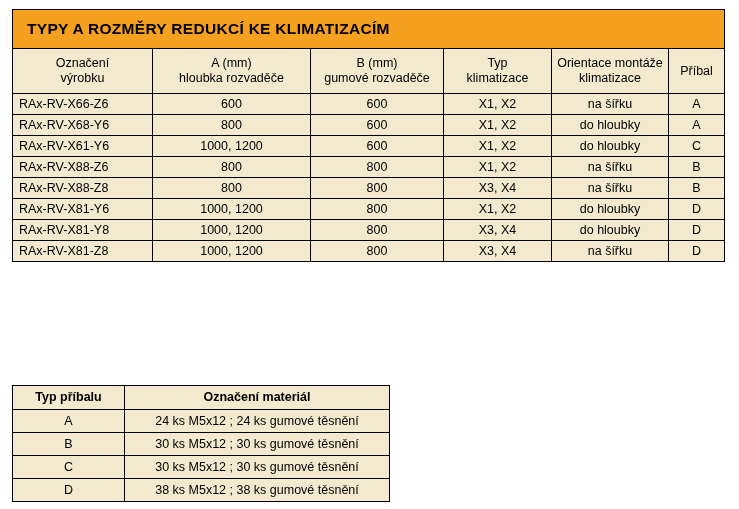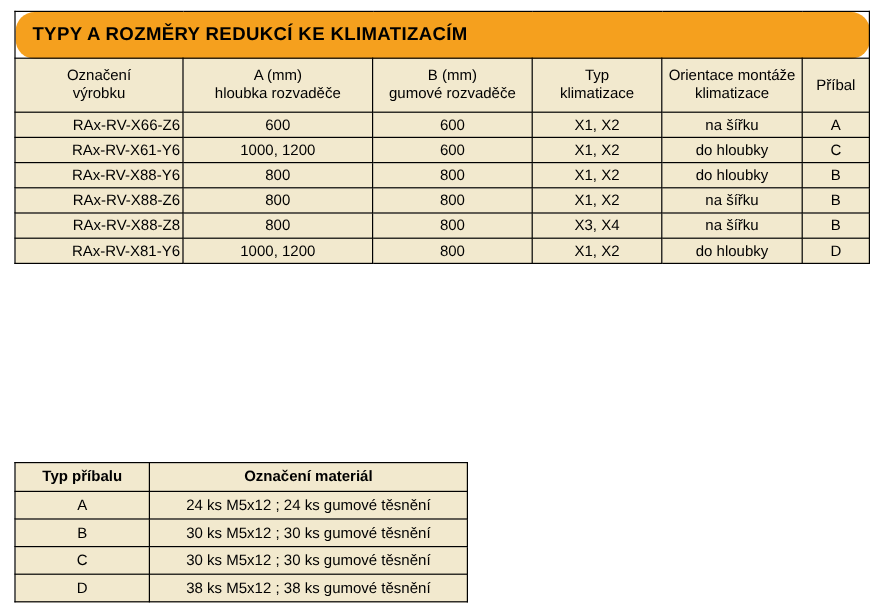--- a/index.html
+++ b/index.html
@@ -42,21 +42,20 @@
 
   .title-cell {
     background: #F5A01E;
     color: #000000;
     font-size: 15.5px;
     font-weight: bold;
     text-align: left;
     padding: 6px 0 6px 14px !important;
     letter-spacing: 0.3px;
     height: 26px;
-    border-radius: 16px;
   }
 
   .hdr-cell {
     background: #F2E9CE;
     font-size: 12.5px;
     font-weight: normal;
     text-align: center;
     line-height: 15px;
     padding: 5px 2px !important;
     height: 34px;
@@ -67,21 +66,21 @@
   .data-cell {
     background: #F2E9CE;
     font-size: 12.5px;
     text-align: center;
     height: 20px;
     line-height: 19px;
     padding: 0 2px !important;
     white-space: nowrap;
   }
   .data-cell.left {
-    text-align: right;
+    text-align: left;
     padding-left: 6px !important;
   }
 
   
   .legend-wrap {
     position: absolute;
     left: 12px;
     top: 385px;
     width: 377px;
   }
@@ -155,57 +154,73 @@
       <tbody>
         <tr>
           <td class="data-cell left">RAx-RV-X66-Z6</td>
           <td class="data-cell">600</td>
           <td class="data-cell">600</td>
           <td class="data-cell">X1, X2</td>
           <td class="data-cell">na šířku</td>
           <td class="data-cell">A</td>
         </tr>
         <tr>
+          <td class="data-cell left">RAx-RV-X68-Y6</td>
+          <td class="data-cell">800</td>
+          <td class="data-cell">600</td>
+          <td class="data-cell">X1, X2</td>
+          <td class="data-cell">do hloubky</td>
+          <td class="data-cell">A</td>
+        </tr>
+        <tr>
           <td class="data-cell left">RAx-RV-X61-Y6</td>
           <td class="data-cell">1000, 1200</td>
           <td class="data-cell">600</td>
           <td class="data-cell">X1, X2</td>
           <td class="data-cell">do hloubky</td>
           <td class="data-cell">C</td>
         </tr>
         <tr>
-          <td class="data-cell left">RAx-RV-X88-Y6</td>
-          <td class="data-cell">800</td>
-          <td class="data-cell">800</td>
-          <td class="data-cell">X1, X2</td>
-          <td class="data-cell">do hloubky</td>
+          <td class="data-cell left">RAx-RV-X88-Z6</td>
+          <td class="data-cell">800</td>
+          <td class="data-cell">800</td>
+          <td class="data-cell">X1, X2</td>
+          <td class="data-cell">na šířku</td>
           <td class="data-cell">B</td>
         </tr>
         <tr>
-          <td class="data-cell left">RAx-RV-X88-Z6</td>
-          <td class="data-cell">800</td>
-          <td class="data-cell">800</td>
-          <td class="data-cell">X1, X2</td>
+          <td class="data-cell left">RAx-RV-X88-Z8</td>
+          <td class="data-cell">800</td>
+          <td class="data-cell">800</td>
+          <td class="data-cell">X3, X4</td>
           <td class="data-cell">na šířku</td>
           <td class="data-cell">B</td>
         </tr>
         <tr>
-          <td class="data-cell left">RAx-RV-X88-Z8</td>
-          <td class="data-cell">800</td>
+          <td class="data-cell left">RAx-RV-X81-Y6</td>
+          <td class="data-cell">1000, 1200</td>
+          <td class="data-cell">800</td>
+          <td class="data-cell">X1, X2</td>
+          <td class="data-cell">do hloubky</td>
+          <td class="data-cell">D</td>
+        </tr>
+        <tr>
+          <td class="data-cell left">RAx-RV-X81-Y8</td>
+          <td class="data-cell">1000, 1200</td>
           <td class="data-cell">800</td>
           <td class="data-cell">X3, X4</td>
-          <td class="data-cell">na šířku</td>
-          <td class="data-cell">B</td>
-        </tr>
-        <tr>
-          <td class="data-cell left">RAx-RV-X81-Y6</td>
-          <td class="data-cell">1000, 1200</td>
-          <td class="data-cell">800</td>
-          <td class="data-cell">X1, X2</td>
-          <td class="data-cell">do hloubky</td>
+          <td class="data-cell">do hloubky</td>
+          <td class="data-cell">D</td>
+        </tr>
+        <tr>
+          <td class="data-cell left">RAx-RV-X81-Z8</td>
+          <td class="data-cell">1000, 1200</td>
+          <td class="data-cell">800</td>
+          <td class="data-cell">X3, X4</td>
+          <td class="data-cell">na šířku</td>
           <td class="data-cell">D</td>
         </tr>
       </tbody>
     </table>
   </div>
 
   <div class="legend-wrap">
     <table class="legend">
       <colgroup>
         <col style="width:112px">

